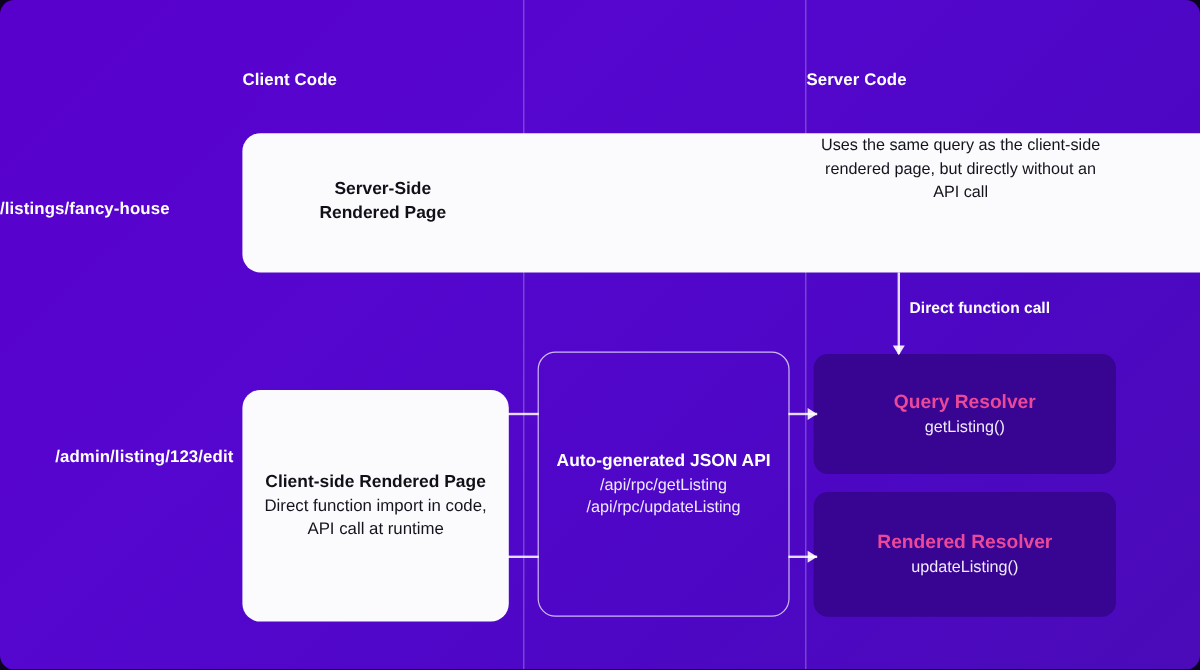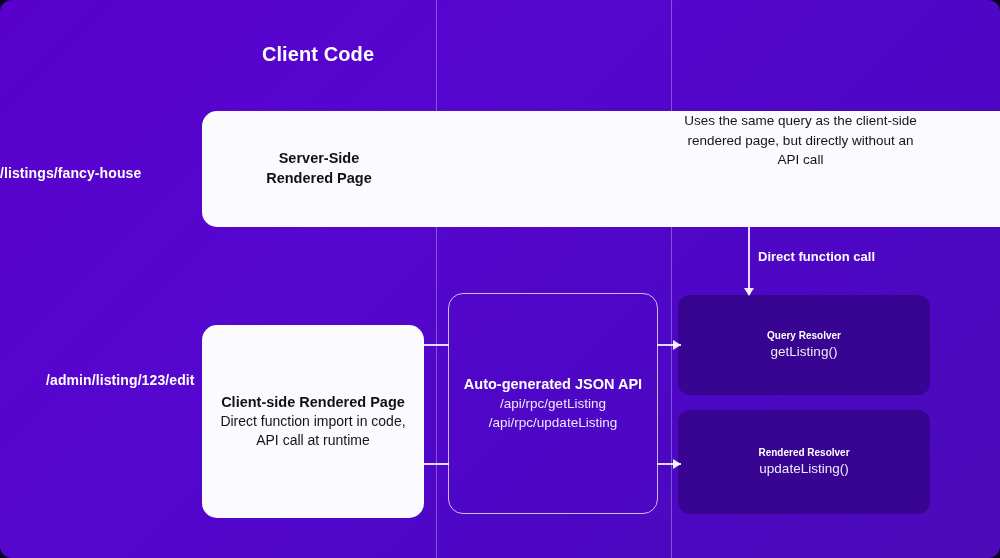--- a/index.html
+++ b/index.html
@@ -30,25 +30,25 @@
     bottom: 0;
     width: 1px;
     background: rgba(255,255,255,0.30);
   }
   .divider.d1 { left: 436px; }
   .divider.d2 { left: 671px; }
 
   
   .col-header {
     position: absolute;
-    top: 43px;
-    font-size: 20px;
-    font-weight: bold;
-    color: #ffffff;
-    text-align: center;
+    top: 58px;
+    font-size: 14px;
+    font-weight: bold;
+    color: #ffffff;
+    text-align: left;
     letter-spacing: 0.1px;
   }
   .col-header.client { left: 202px; width: 232px; }
   .col-header.server { left: 672px; width: 258px; }
 
   
   .row-label {
     position: absolute;
     left: 0;
     width: 202px;
@@ -158,21 +158,21 @@
     border-radius: 12px;
     display: flex;
     flex-direction: column;
     align-items: center;
     justify-content: center;
     text-align: center;
     color: #ffffff;
   }
   #query-resolver  { top: 295px; height: 100px; }
   #mutation-resolver { top: 410px; height: 104px; }
-  .resolver .card-title { font-size: 10px; color:#ffffff; }
+  .resolver .card-title { font-size: 16px; color:#ec4899; }
   .resolver .card-sub { font-size: 13.5px; color: #eee9fb; }
 
   
   .conn {
     position: absolute;
     background: rgba(255,255,255,0.85);
   }
   .conn-h { height: 1.5px; }
   .conn-v { width: 1.5px; }
 
@@ -217,20 +217,21 @@
 </style>
 </head>
 <body>
 
 <div id="canvas">
 
   <div class="divider d1"></div>
   <div class="divider d2"></div>
 
   <div class="col-header client">Client Code</div>
+  <div class="col-header server">Server Code</div>
 
   <div class="row-label r1">/listings/fancy-house</div>
   <div class="row-label r2">/admin/listing/123/edit</div>
 
   <div id="ssr-card" class="card-white">
     <div class="ssr-left">
       <div>
         <div class="card-title">Server-Side</div>
         <div class="card-title">Rendered Page</div>
       </div>

